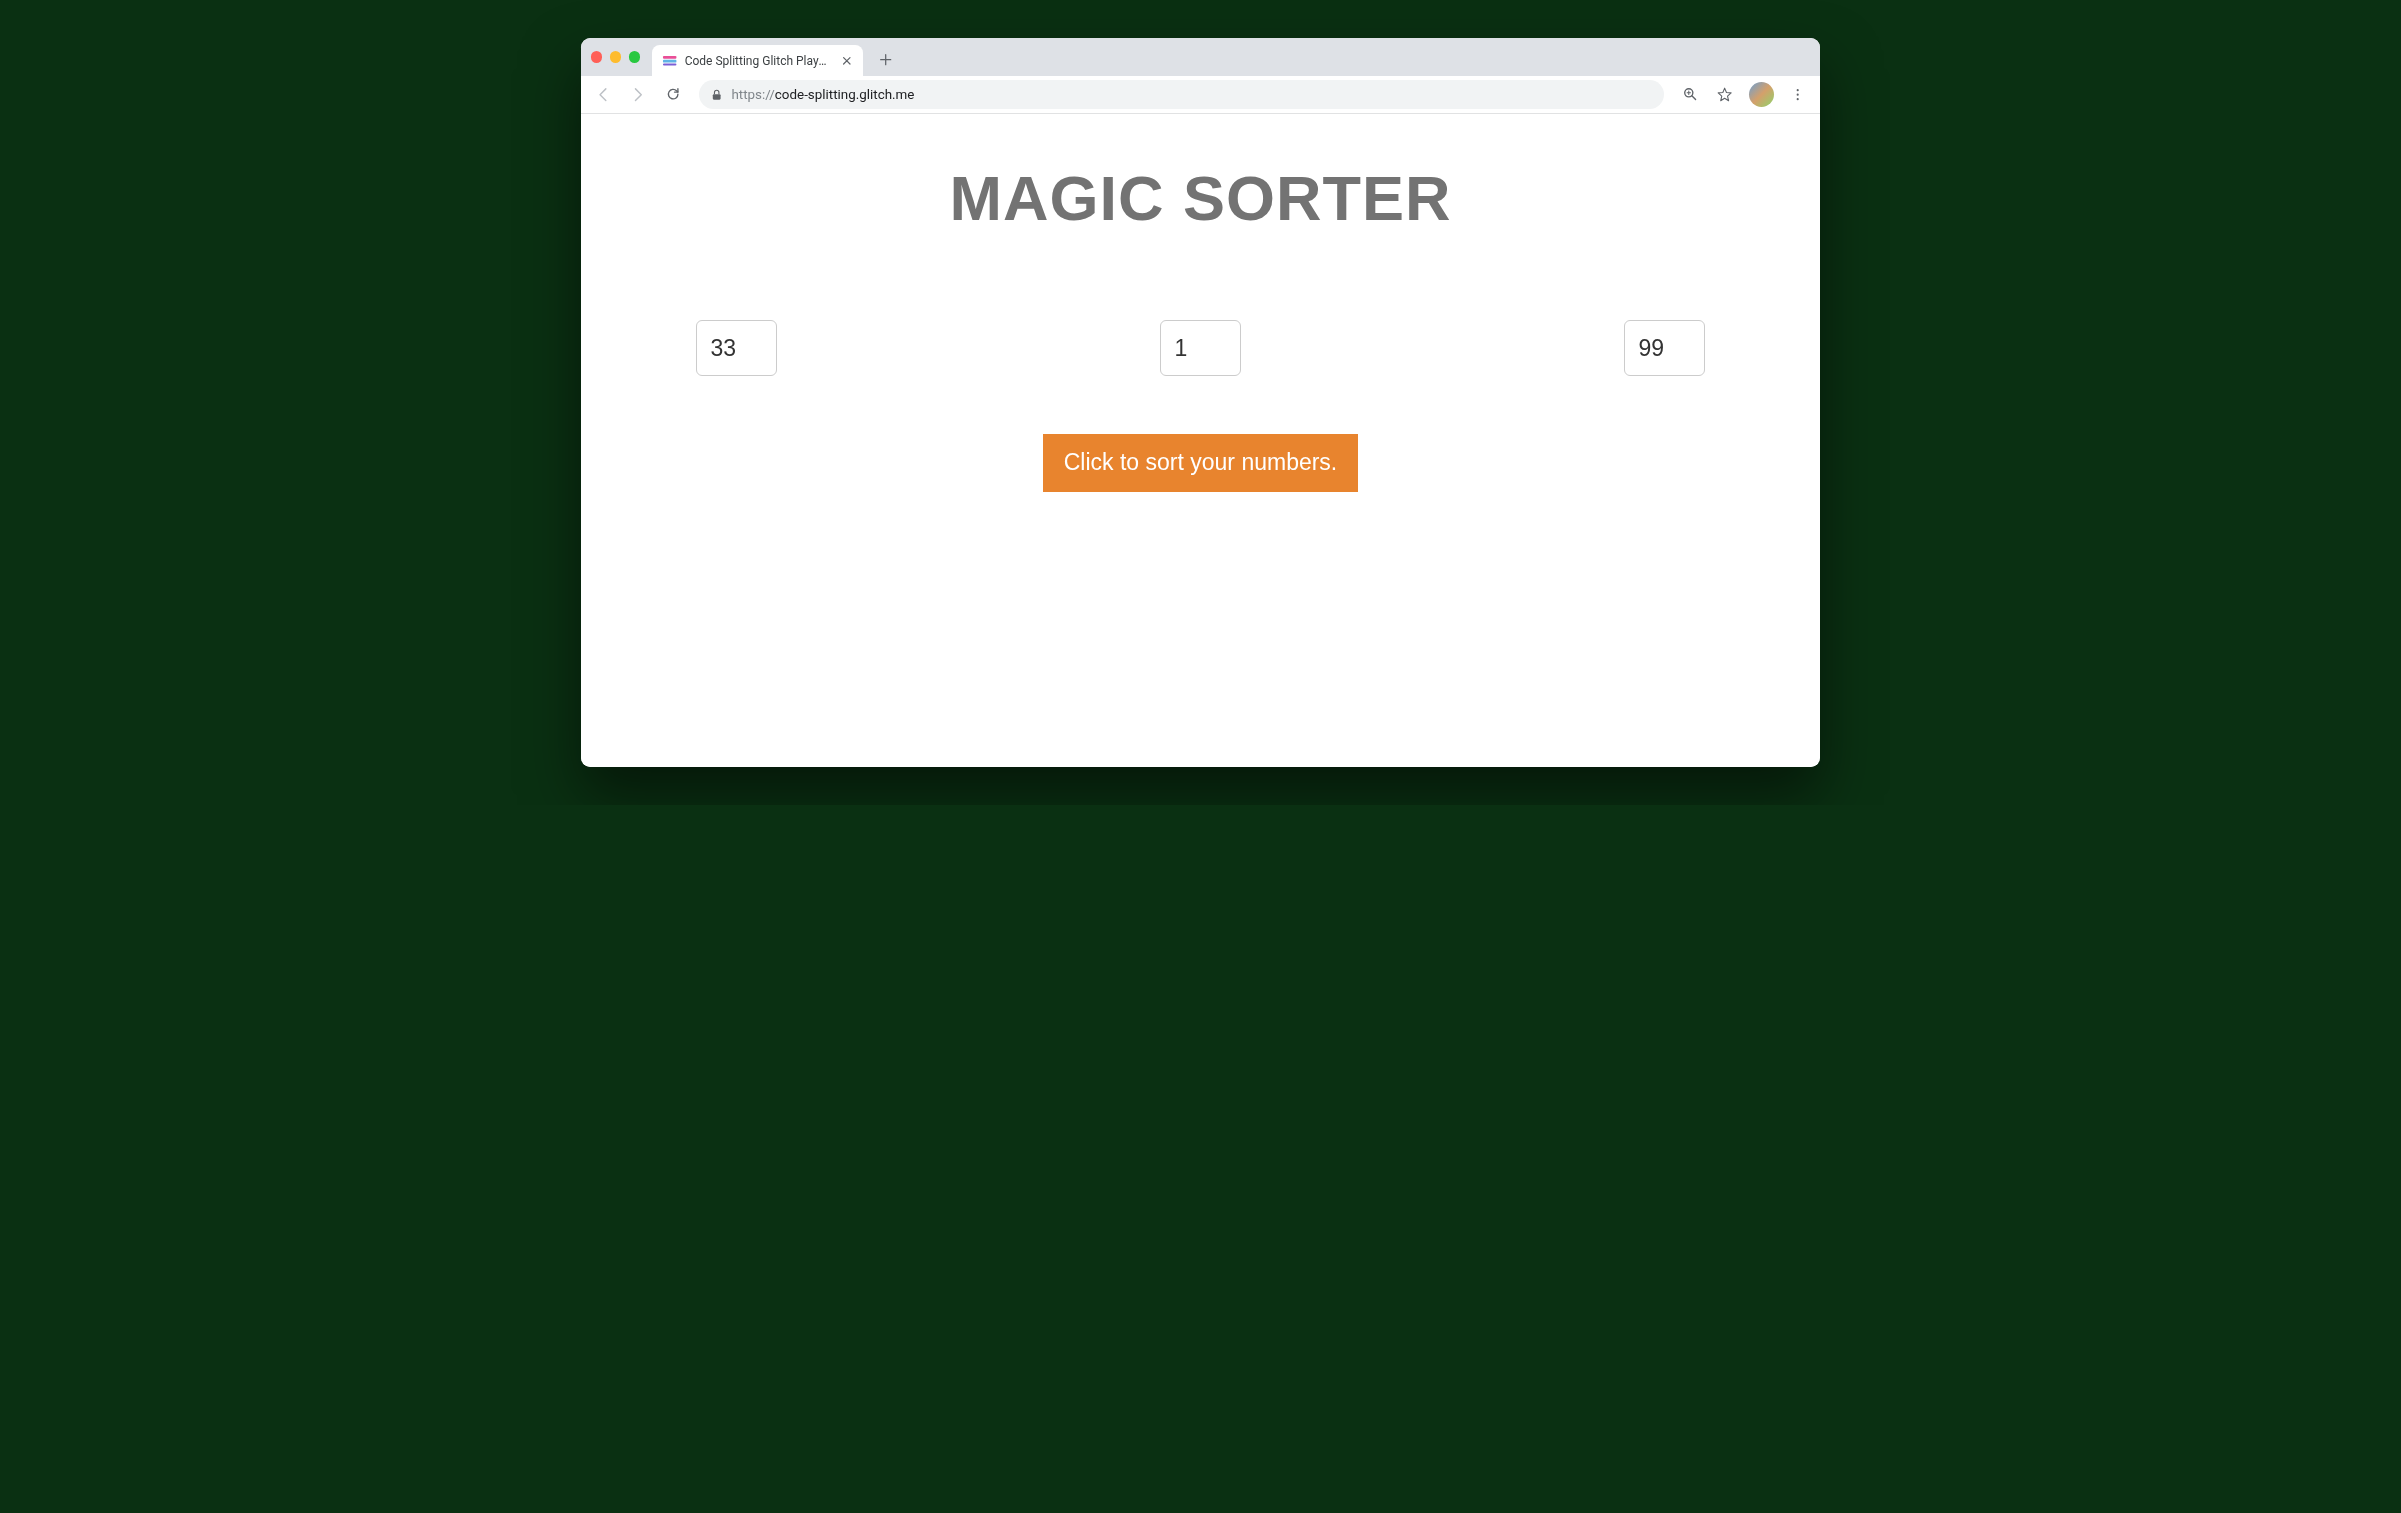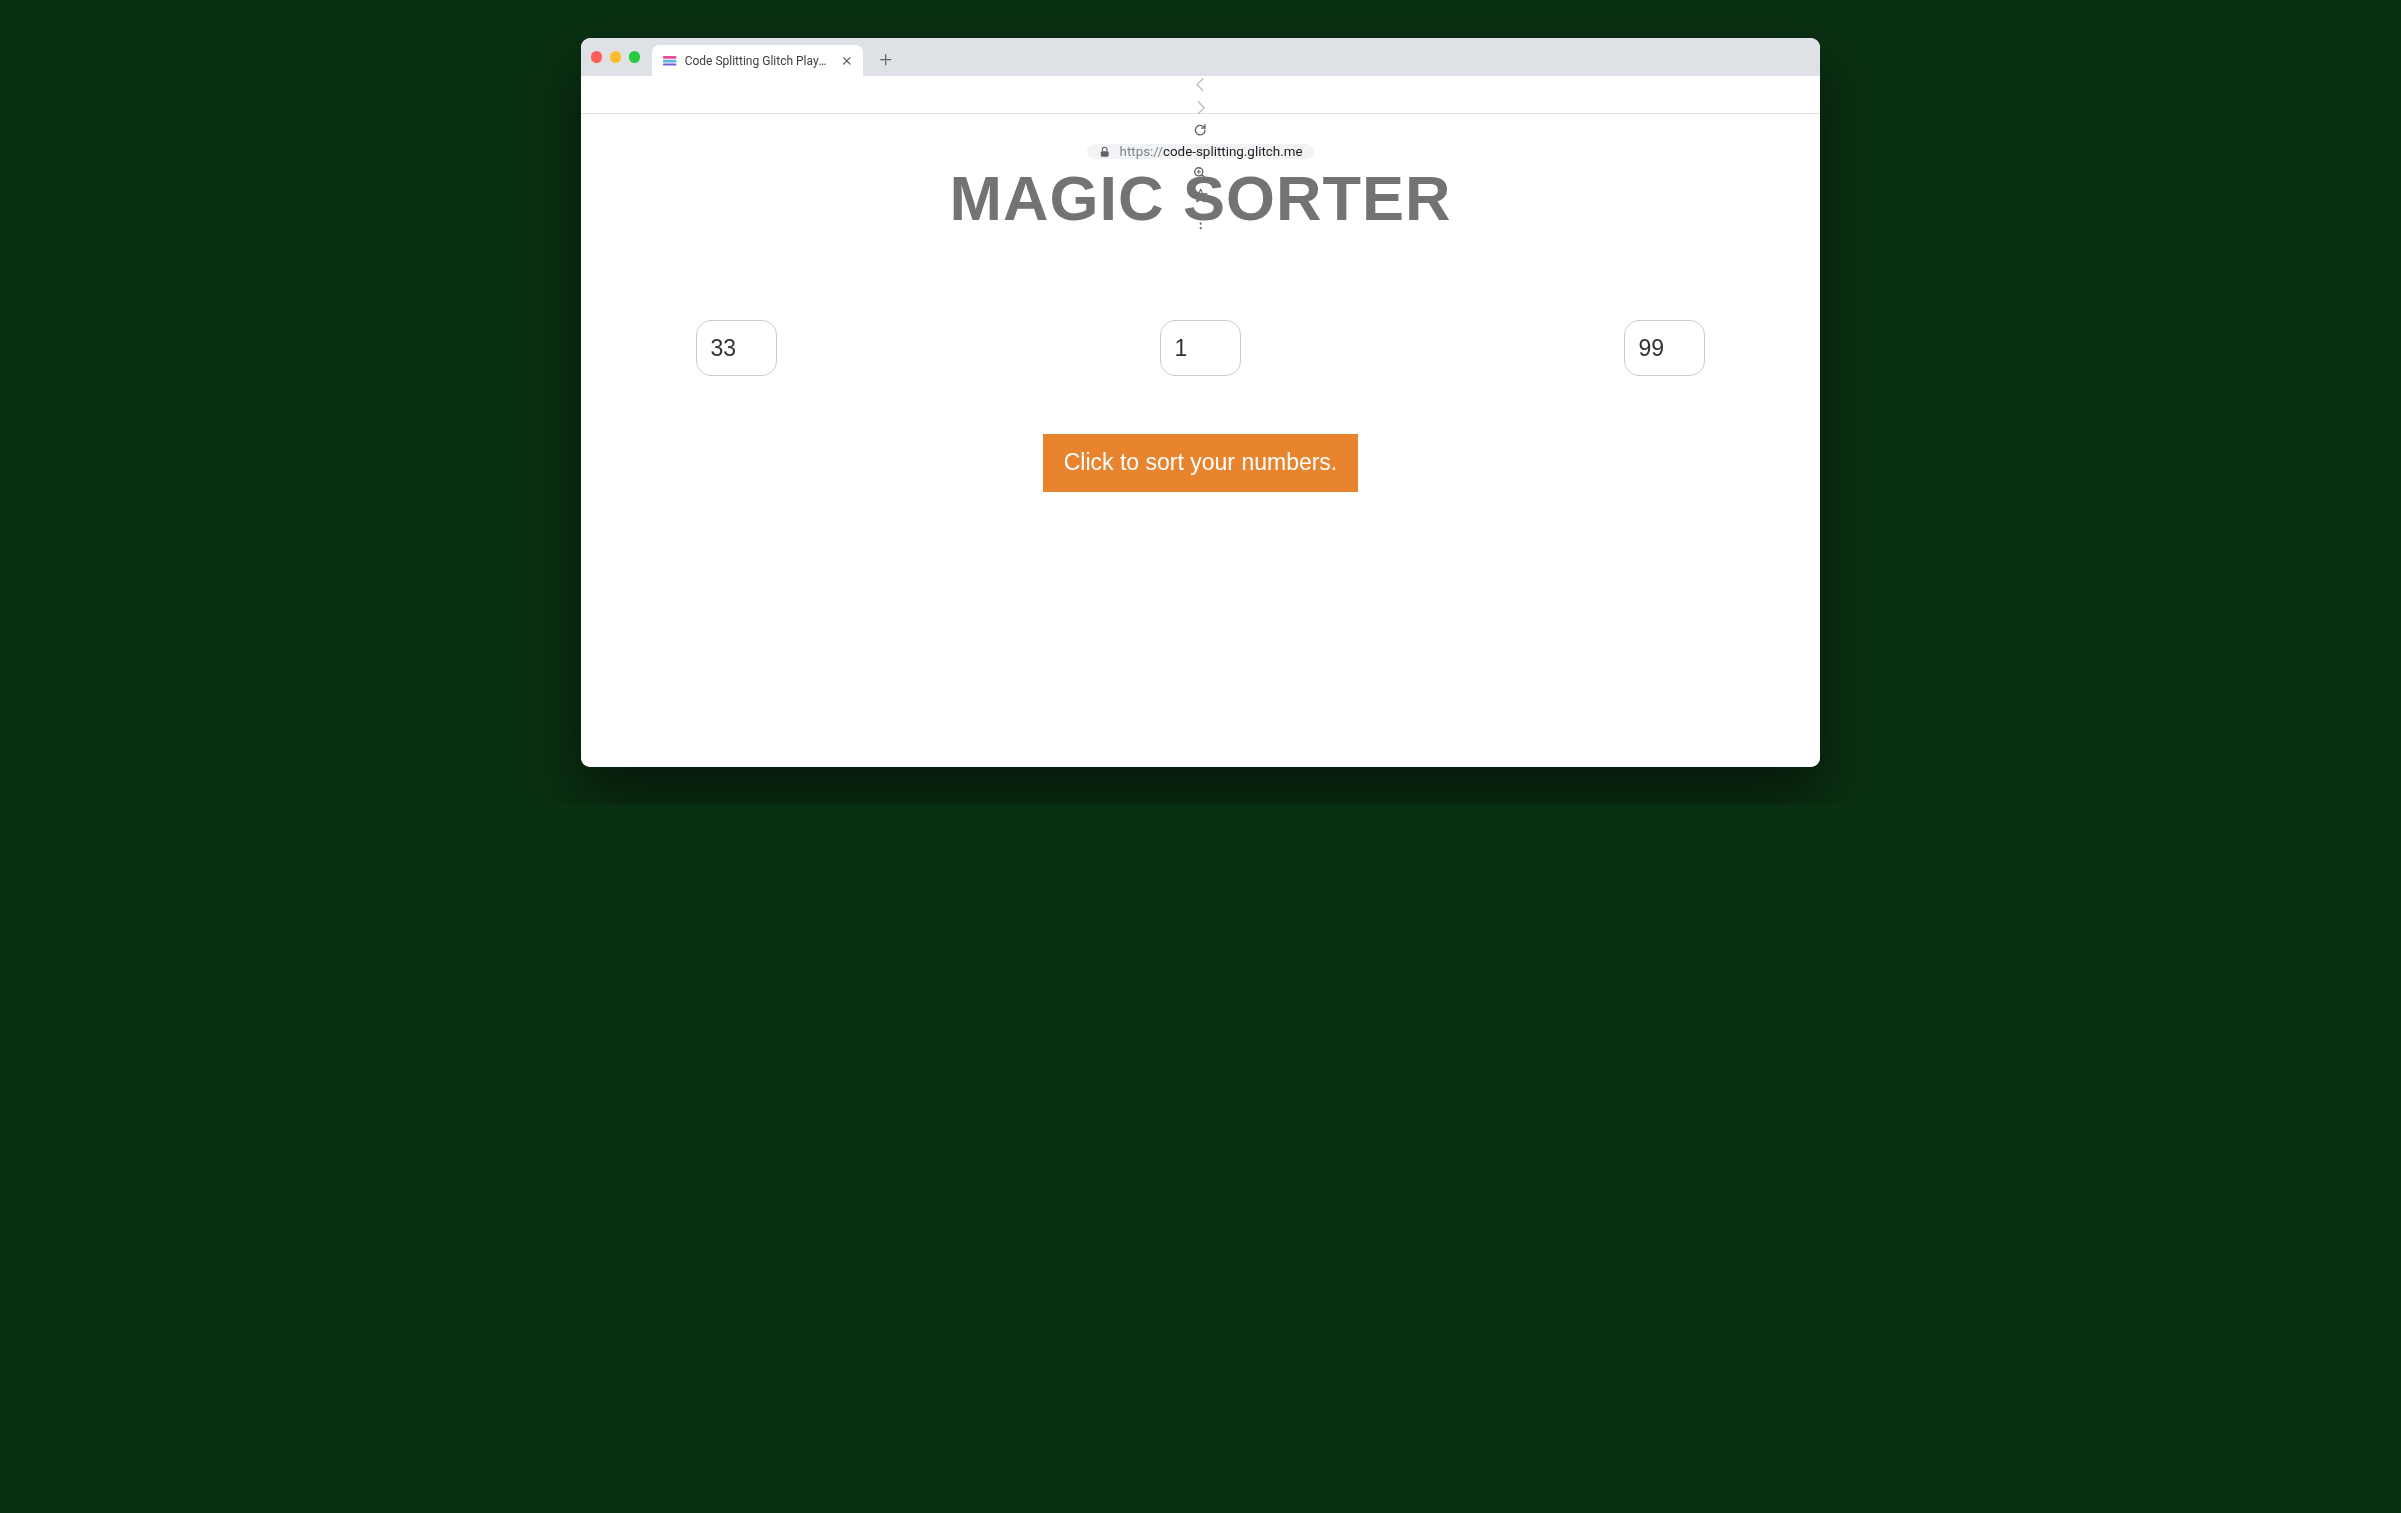--- a/index.html
+++ b/index.html
@@ -104,21 +104,20 @@
     }
 
     .nav-bar {
       background: #fff;
       height: 38px;
       display: flex;
       align-items: center;
       padding: 0 7.7px;
       gap: 5.8px;
       border-bottom: 1px solid #e1e2e3;
-      flex-direction: column;
     }
 
     .nav-btn {
       width: 29px;
       height: 29px;
       display: flex;
       align-items: center;
       justify-content: center;
       cursor: pointer;
       color: #5f6368;
@@ -196,21 +195,21 @@
     .inputs-row {
       display: flex;
       justify-content: space-between;
       margin: 0 19px 58px 19px;
     }
 
     .number-input {
       width: 81px;
       height: 56px;
       border: 1px solid #ccc;
-      border-radius: 15px;
+      border-radius: 6px;
       font-size: 23px;
       padding: 0 13.4px;
       color: #333;
       font-family: -apple-system, Arial, sans-serif;
       outline: none;
     }
 
     .sort-button {
       display: block;
       margin: 0 auto;

